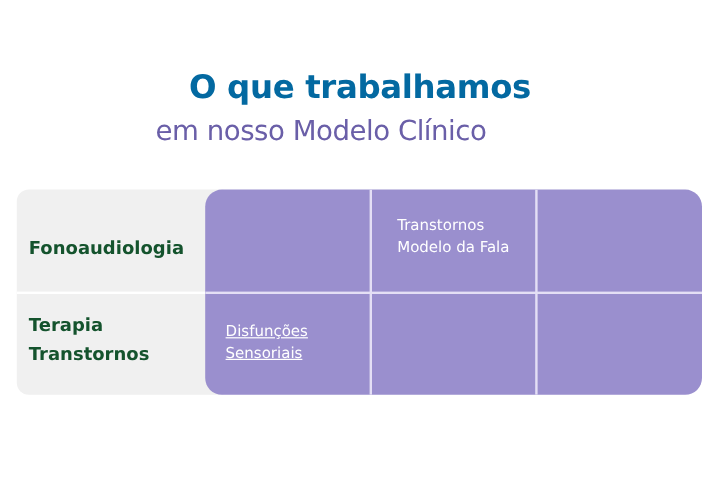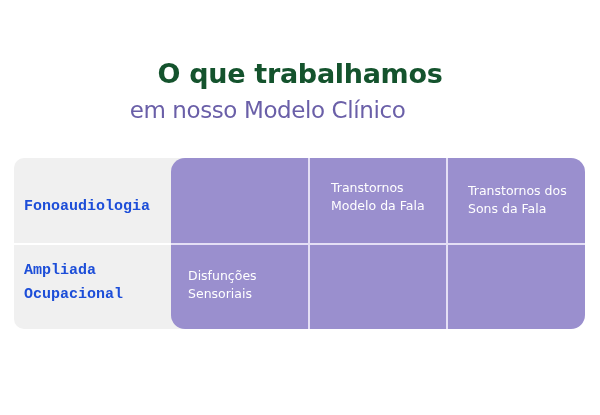--- a/index.html
+++ b/index.html
@@ -3,36 +3,36 @@
   <meta charset="utf-8">
   <style>
     html, body { margin: 0; padding: 0; }
     body {
       width: 600px; height: 415px; background: #ffffff;
       position: relative; overflow: hidden;
       font-family: "DejaVu Sans", sans-serif;
     }
     .title {
       position: absolute; left: 0; width: 600px; top: 58px;
-      text-align: center; color: #14532d; font-weight: bold;
+      text-align: center; color: #0369a1; font-weight: bold;
       font-size: 27px; letter-spacing: -0.3px;
     }
     .subtitle {
       position: absolute; left: 0; width: 535px; top: 97px;
       text-align: center; color: #6a5fa8; font-size: 23px; letter-spacing: -0.4px;
     }
     .grey-block {
       position: absolute; left: 14px; top: 158px; width: 180px; height: 171px;
       background: #f0f0f0; border-radius: 10px;
     }
     .grey-divider {
       position: absolute; left: 14px; top: 243px; width: 170px; height: 2px; background: #ffffff;
     }
     .row-label {
-      position: absolute; left: 24px; color: #1d4ed8; font-weight: bold; font-size: 15px; line-height: 24px; font-family: Liberation Mono, monospace;
+      position: absolute; left: 24px; color: #14532d; font-weight: bold; font-size: 15px; line-height: 24px;
     }
     .purple-block {
       position: absolute; left: 171px; top: 158px; width: 414px; height: 171px;
       background: #9a8fce; border-radius: 14px; overflow: hidden;
     }
     .vline { position: absolute; top: 0; width: 2px; height: 171px; background: #e4dff5; }
     .hline { position: absolute; left: 0; top: 85px; width: 414px; height: 2px; background: #e4dff5; }
     .cell {
       position: absolute; color: #ffffff; font-size: 12.5px; line-height: 18px;
     }
@@ -41,25 +41,24 @@
 <body>
 
 <div class="title">O que trabalhamos</div>
 <div class="subtitle">em nosso Modelo Clínico</div>
 
 <div>
   <div class="grey-block"></div>
   <div class="grey-divider"></div>
 
   <div class="row-label" style="top:195px;">Fonoaudiologia</div>
-  <div class="row-label" style="top:259px; width:120px;">Ampliada Ocupacional</div>
+  <div class="row-label" style="top:259px; width:120px;">Terapia Transtornos</div>
 
   <div class="purple-block">
     <div class="vline" style="left:137px;"></div>
     <div class="vline" style="left:275px;"></div>
     <div class="hline"></div>
 
     <div class="cell" style="left:160px; top:21px; width:100px;">Transtornos Modelo da Fala</div>
-    <div class="cell" style="left:297px; top:24px; width:110px;">Transtornos dos Sons da Fala</div>
 
-    <div class="cell" style="left:17px; top:109px; width:100px;">Disfunções Sensoriais</div>
+    <div class="cell" style="left:17px; top:109px; width:100px;text-decoration:underline;">Disfunções Sensoriais</div>
   </div>
 </div>
 
 </body></html>

